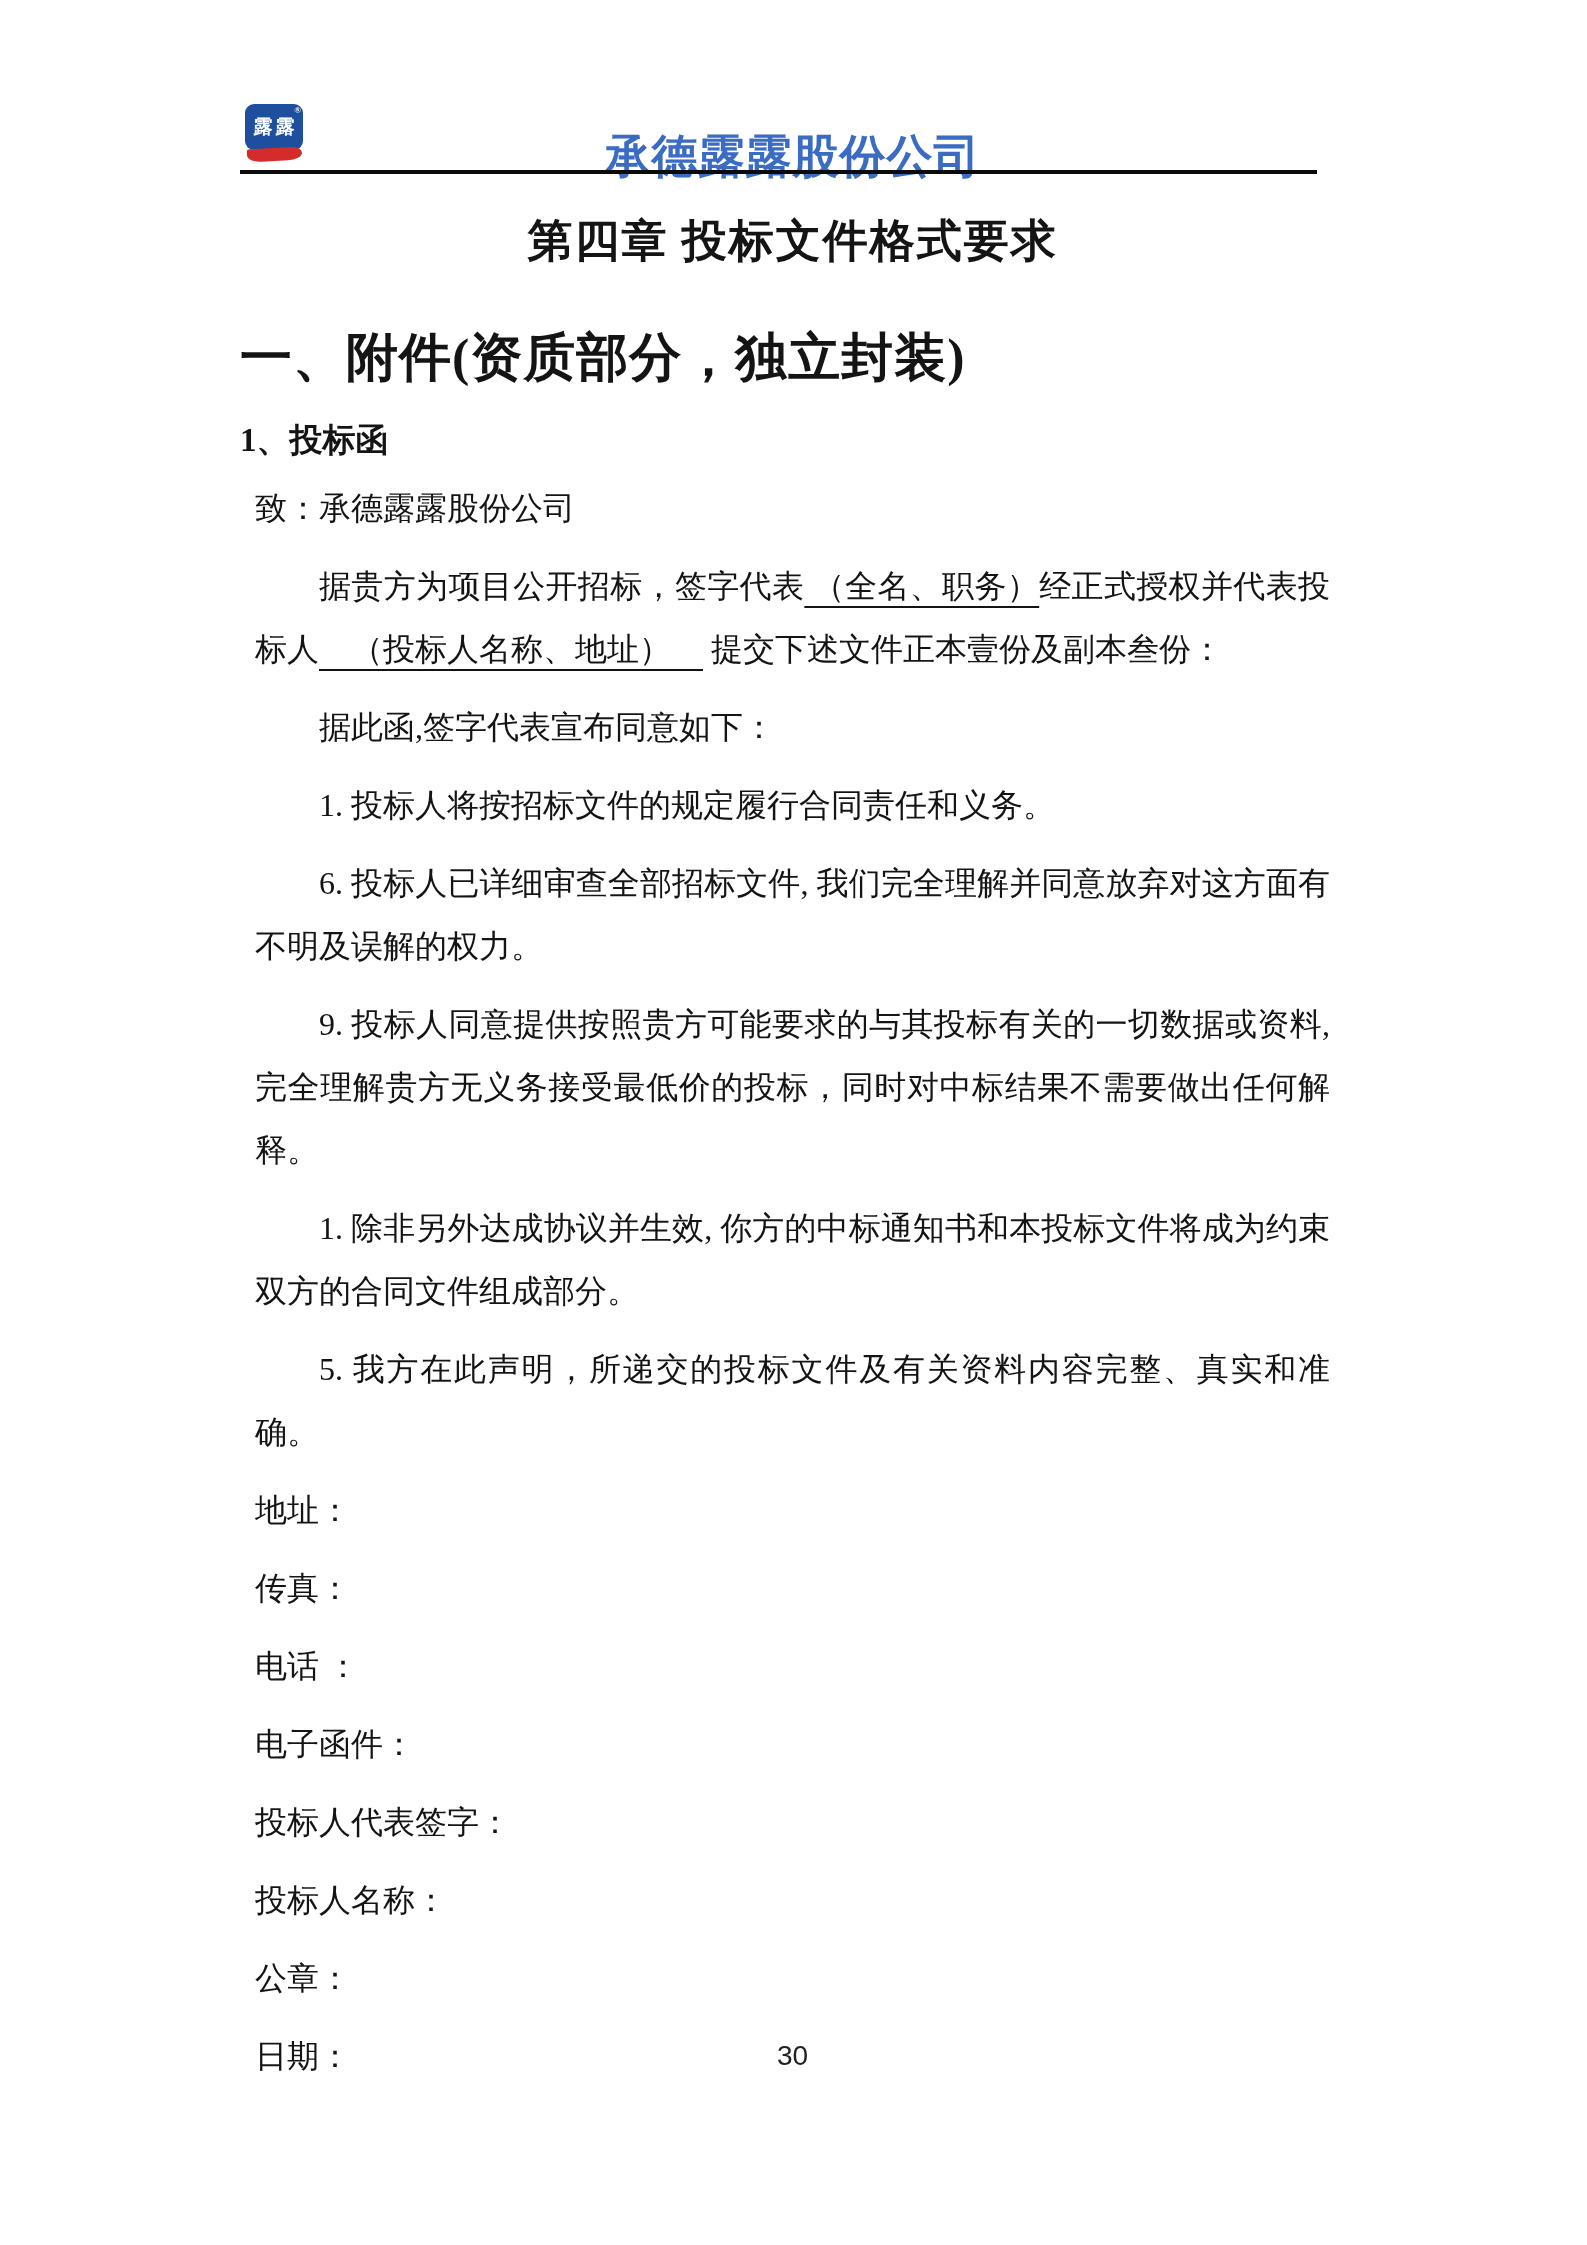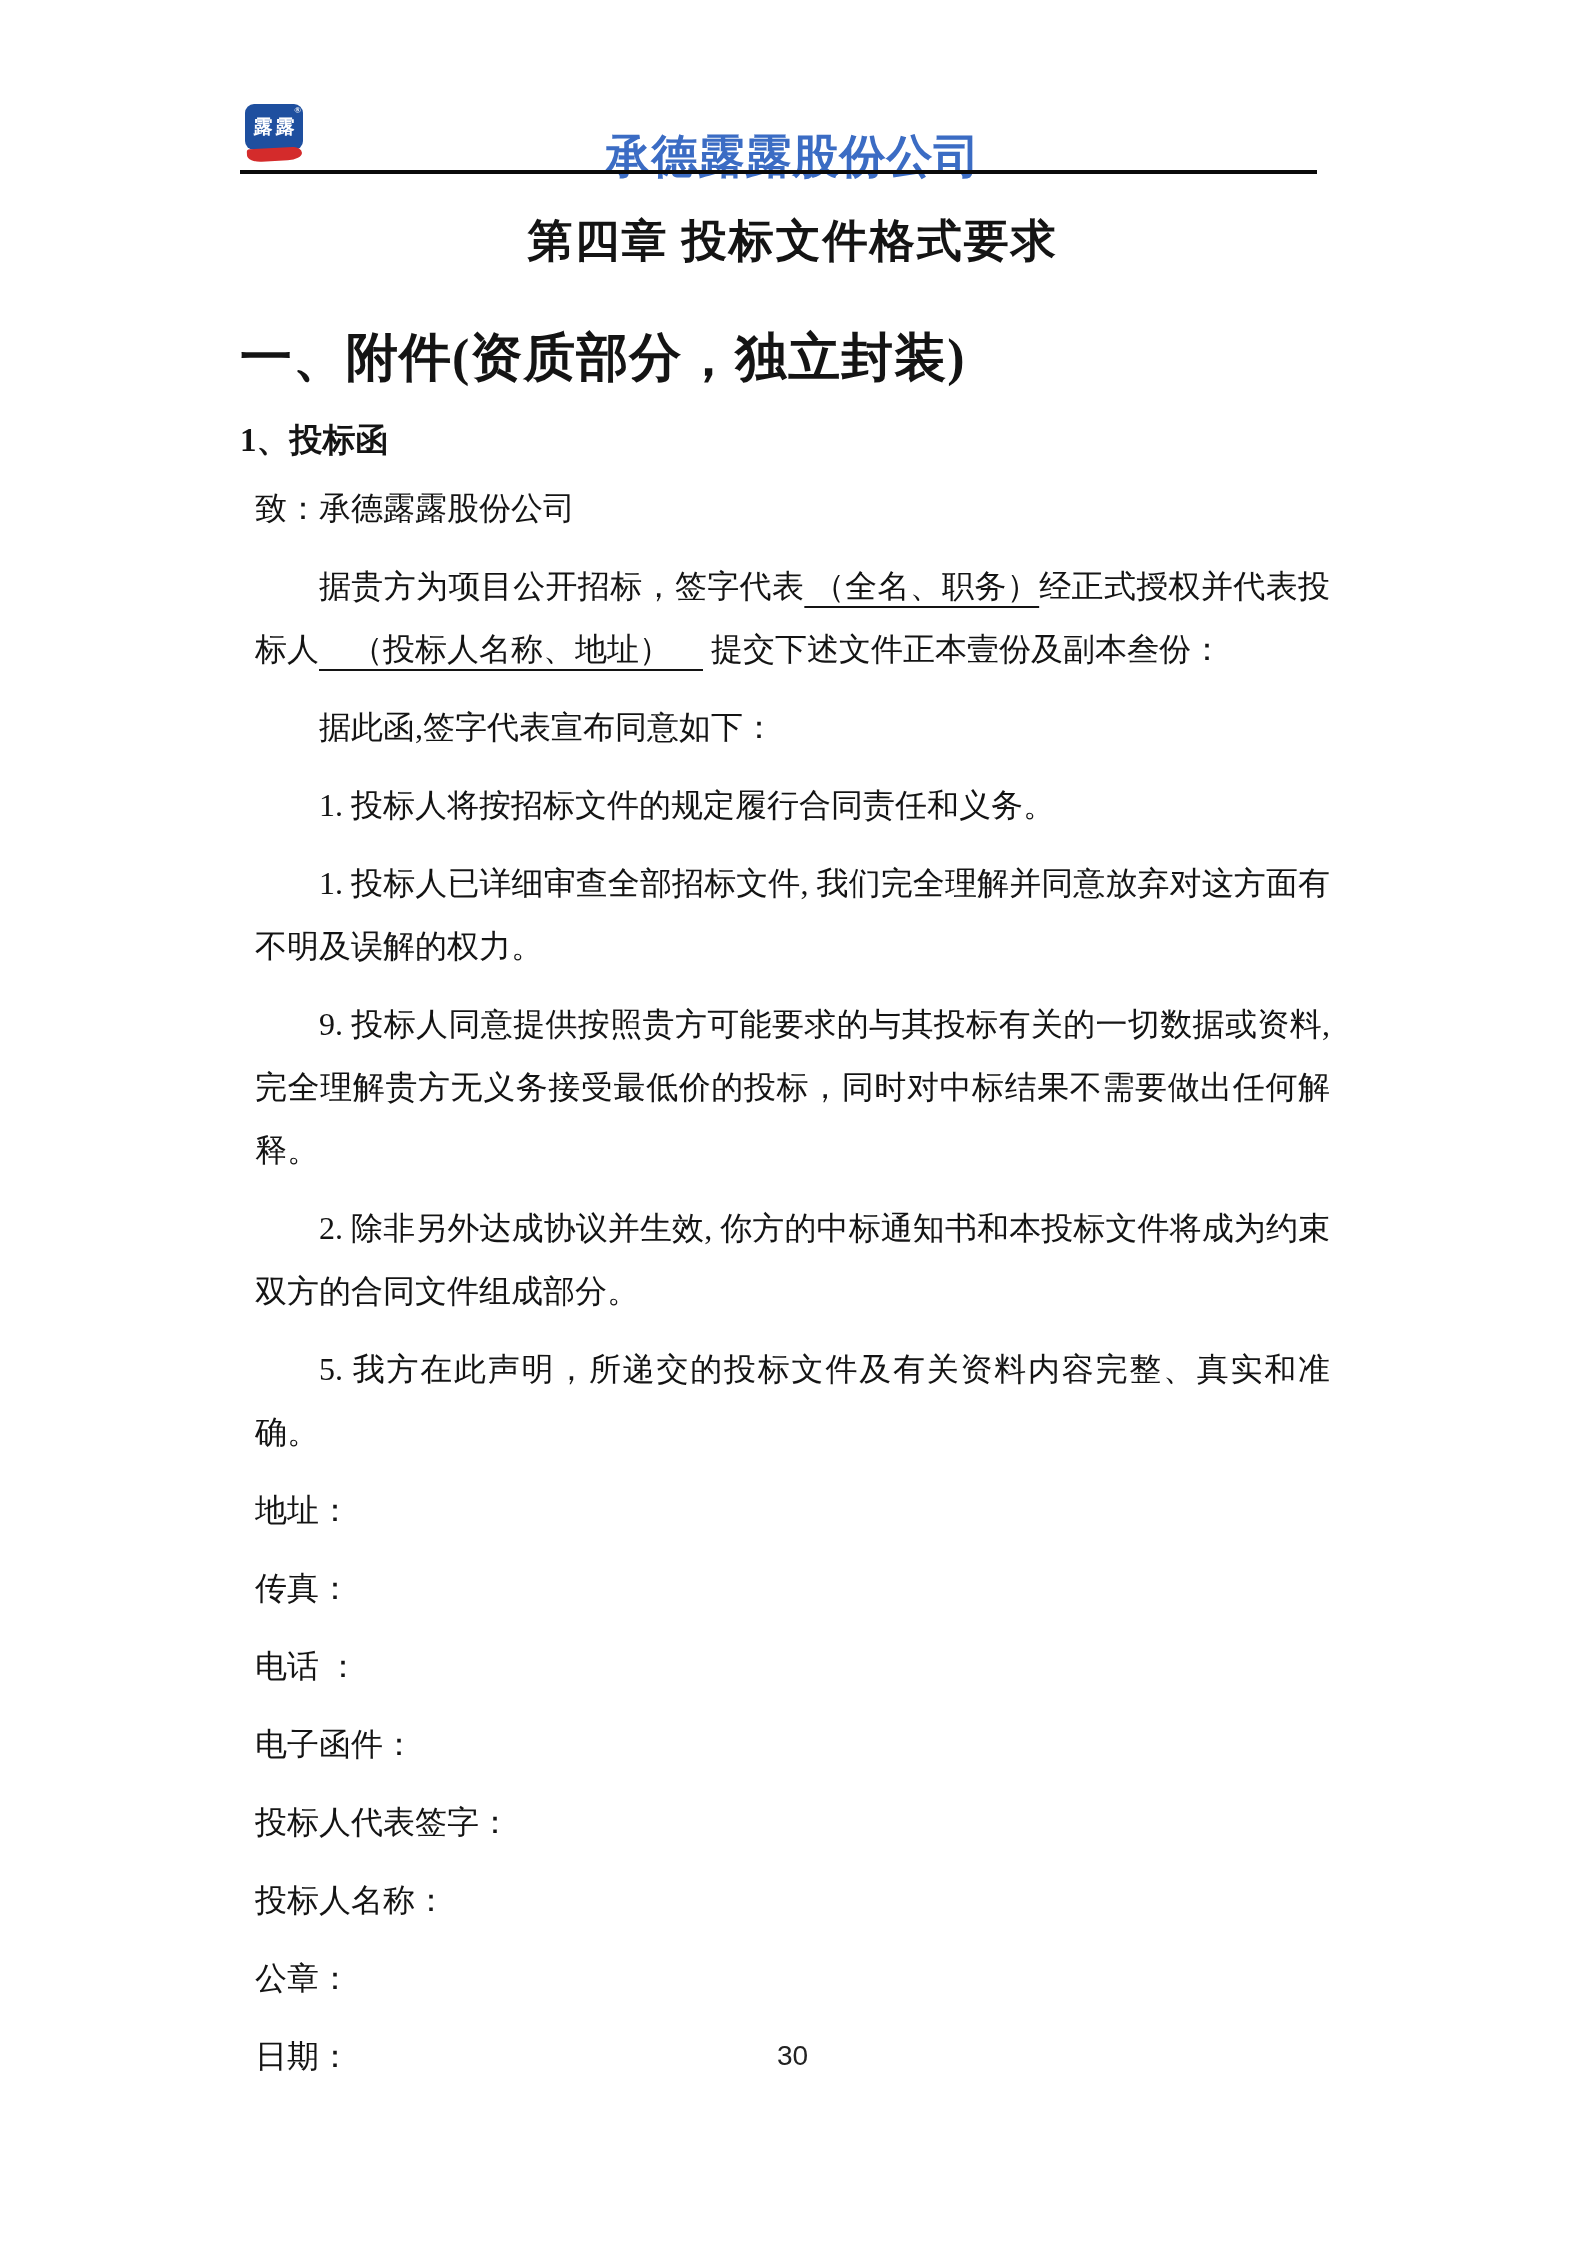--- a/index.html
+++ b/index.html
@@ -151,23 +151,23 @@
     <h1 class="chapter-title">第四章 投标文件格式要求</h1>
     <h2 class="section-heading">一、附件(资质部分，独立封装)</h2>
     <h3 class="form-title">1、投标函</h3>
 
     <div class="body-text">
       <p class="para">致：承德露露股份公司</p>
       <p class="para indent" id="intro-paragraph"><span class="">据贵方为项目公开招标，签字代表</span><span class="u"> （全名、职务）</span><span class="">经正式授权并代表投标人</span><span class="u">　（投标人名称、地址）　</span><span class=""> 提交下述文件正本壹份及副本叁份：</span></p>
       <div id="paragraph-list">
           <p class="para indent">据此函,签字代表宣布同意如下：</p>
           <p class="para indent">1. 投标人将按招标文件的规定履行合同责任和义务。</p>
-          <p class="para indent">1. 投标人已详细审查全部招标文件, 我们完全理解并同意放弃对这方面有不明及误解的权力。</p>
+          <p class="para indent">6. 投标人已详细审查全部招标文件, 我们完全理解并同意放弃对这方面有不明及误解的权力。</p>
           <p class="para indent">9. 投标人同意提供按照贵方可能要求的与其投标有关的一切数据或资料, 完全理解贵方无义务接受最低价的投标，同时对中标结果不需要做出任何解释。</p>
-          <p class="para indent">2. 除非另外达成协议并生效, 你方的中标通知书和本投标文件将成为约束双方的合同文件组成部分。</p>
+          <p class="para indent">1. 除非另外达成协议并生效, 你方的中标通知书和本投标文件将成为约束双方的合同文件组成部分。</p>
           <p class="para indent">5. 我方在此声明，所递交的投标文件及有关资料内容完整、真实和准确。</p>
         </div>
       <div id="field-list">
           <p class="para">地址：</p>
           <p class="para">传真：</p>
           <p class="para">电话 ：</p>
           <p class="para">电子函件：</p>
           <p class="para">投标人代表签字：</p>
           <p class="para">投标人名称：</p>
           <p class="para">公章：</p>

